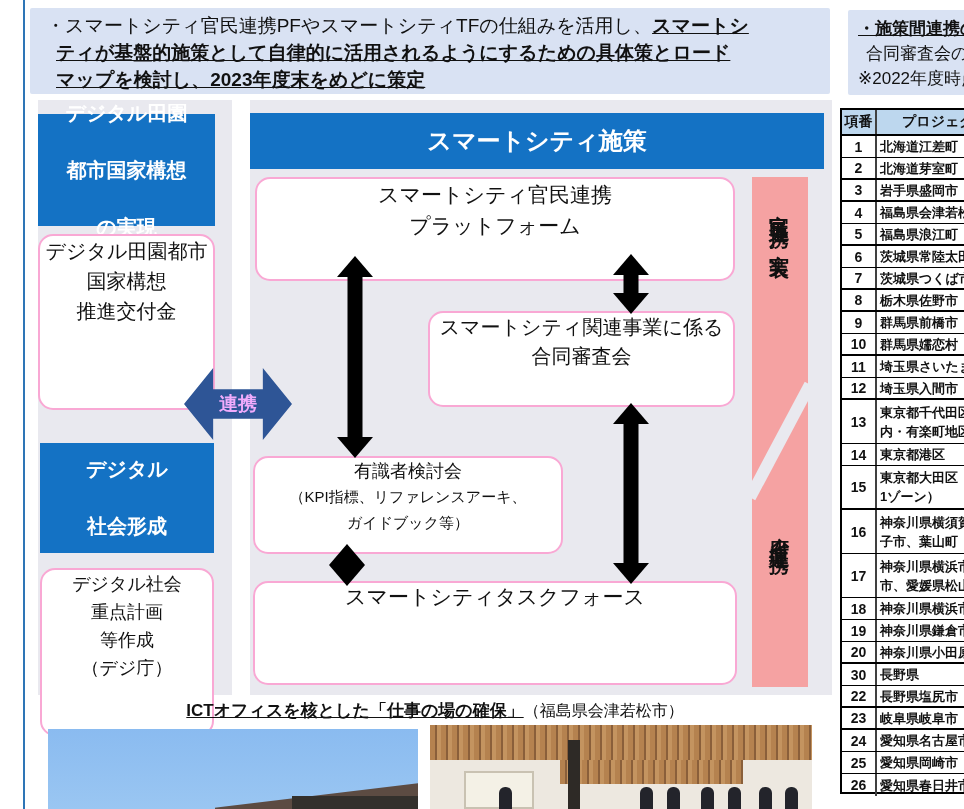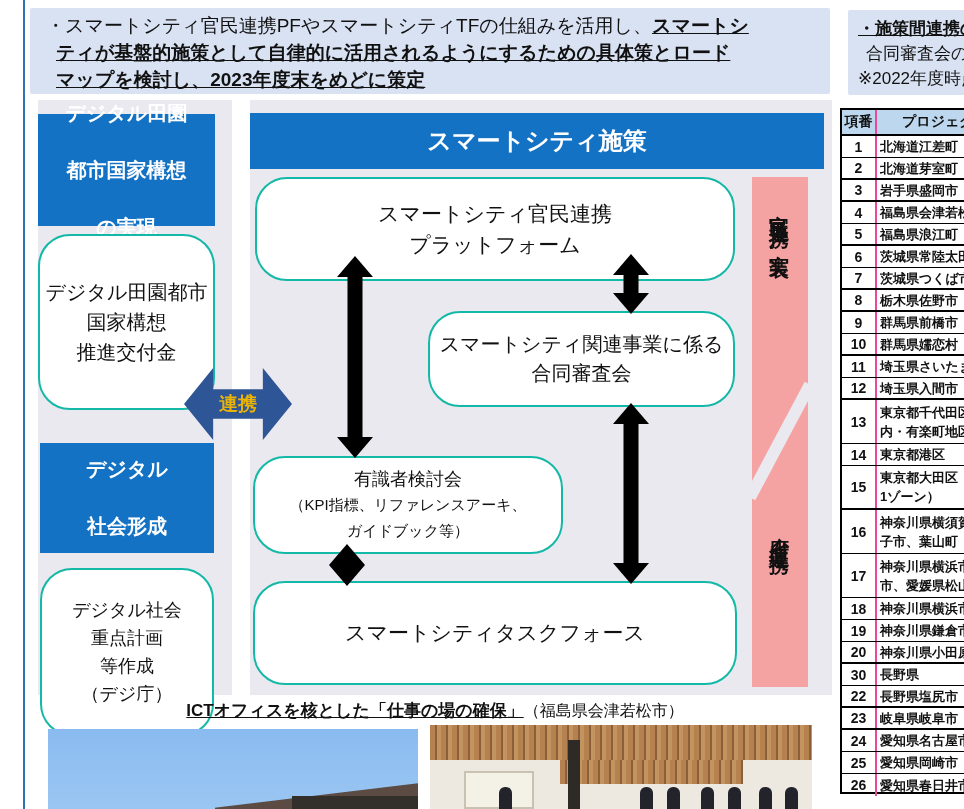--- a/index.html
+++ b/index.html
@@ -29,22 +29,22 @@
   .panel-main  { left:250px; top:100px; width:582px; height:595px; }
 
   
   .bluebox { background:#1472C4; color:#fff; font-weight:bold; text-align:center;
              display:flex; flex-direction:column; justify-content:center;gap:24px; }
   .hdr-vision  { left:38px; top:114px; width:177px; height:112px; font-size:20px; line-height:33px; }
   .hdr-society { left:40px; top:443px; width:174px; height:110px; font-size:20px; line-height:33px; }
   .hdr-main    { left:250px; top:113px; width:574px; height:56px; font-size:24px; line-height:52px; }
 
   
-  .wbox { background:#fff; border:2px solid #14b8a6; border-radius:32px; text-align:center;
-          display:flex; flex-direction:column; justify-content:center; }
+  .wbox { background:#fff; border:2px solid #f9a8d4; border-radius:15px; text-align:center;
+          display:flex; flex-direction:column; justify-content:flex-start; }
   .box-grant    { left:38px;  top:234px; width:177px; height:176px; font-size:20px; line-height:30px; }
   .box-society  { left:40px;  top:568px; width:174px; height:168px; font-size:18px; line-height:28px; }
   .box-pf       { left:255px; top:177px; width:480px; height:104px; font-size:21px; line-height:31px; }
   .box-review   { left:428px; top:311px; width:307px; height:96px;  font-size:20px; line-height:29px; }
   .box-expert   { left:253px; top:456px; width:310px; height:98px;  font-size:18px; line-height:26px; }
   .box-expert .sub { font-size:15px; }
   .box-tf       { left:253px; top:581px; width:484px; height:104px; font-size:21px; }
 
   
   .varrow { z-index:5; }
@@ -56,21 +56,21 @@
   .varrow .head.b { bottom:0; border-top:21px solid #000; }
   .arrow1 { left:337px; top:256px; width:36px; height:202px; }
   .arrow2 { left:613px; top:254px; width:36px; height:60px; }
   .arrow3 { left:613px; top:403px; width:36px; height:181px; }
   .arrow4 { left:329px; top:544px; width:36px; height:42px; }
 
   
   .renkei { left:184px; top:365px; width:108px; height:78px; background:#2E5596; z-index:6;
             clip-path:polygon(0 50%,27% 4%,27% 31%,73% 31%,73% 4%,100% 50%,73% 96%,73% 69%,27% 69%,27% 96%);
             display:flex; align-items:center; justify-content:center;
-            color:#eab308; font-size:19px; font-weight:bold; }
+            color:#f0abfc; font-size:19px; font-weight:bold; }
 
   
   .band { left:752px; top:177px; width:56px; height:510px; background:#F5A2A2; overflow:hidden; }
   .band .vtext { position:absolute; left:50%; transform:translateX(-50%);
                  writing-mode:vertical-rl; font-weight:bold; font-size:20px;
                  letter-spacing:4px; color:#111; white-space:nowrap; }
   .band .vt-top { top:22px; }
   .band .vt-bot { top:344px; }
   .band .slash { position:absolute; left:-36px; top:258px; width:128px; height:12px;
                  background:#E9E9EF; transform:rotate(-62deg); }
@@ -100,21 +100,21 @@
   
   .ptable { left:840px; top:108px; width:189px; height:686px; border:2px solid #000; background:#fff;
             font-weight:bold; z-index:4; }
   .thead { display:flex; height:26px; background:#BDD7EE; border-bottom:2px solid #000; }
   .thead .tcell { display:flex; align-items:center; justify-content:center; font-size:14px; }
   .trow { display:flex; height:22px; border-bottom:1px solid #000; }
   .trow.tall { height:44px; }
   .trow.gend { border-bottom:2px solid #000; }
   .trow:last-child { border-bottom:none; }
   .tcell { overflow:hidden; }
-  .tno { width:35px; border-right:2px solid #ec4899; display:flex; align-items:center;
+  .tno { width:35px; border-right:2px solid #404040; display:flex; align-items:center;
          justify-content:center; font-size:14px; flex:none; }
   .tproj { flex:1; display:flex; flex-direction:column; justify-content:center;
            padding-left:3px; font-size:13px; line-height:19px; white-space:nowrap; }
 </style>
 </head>
 <body>
 
 <div class="abs vline"></div>
 
 <div class="abs note note-left">

